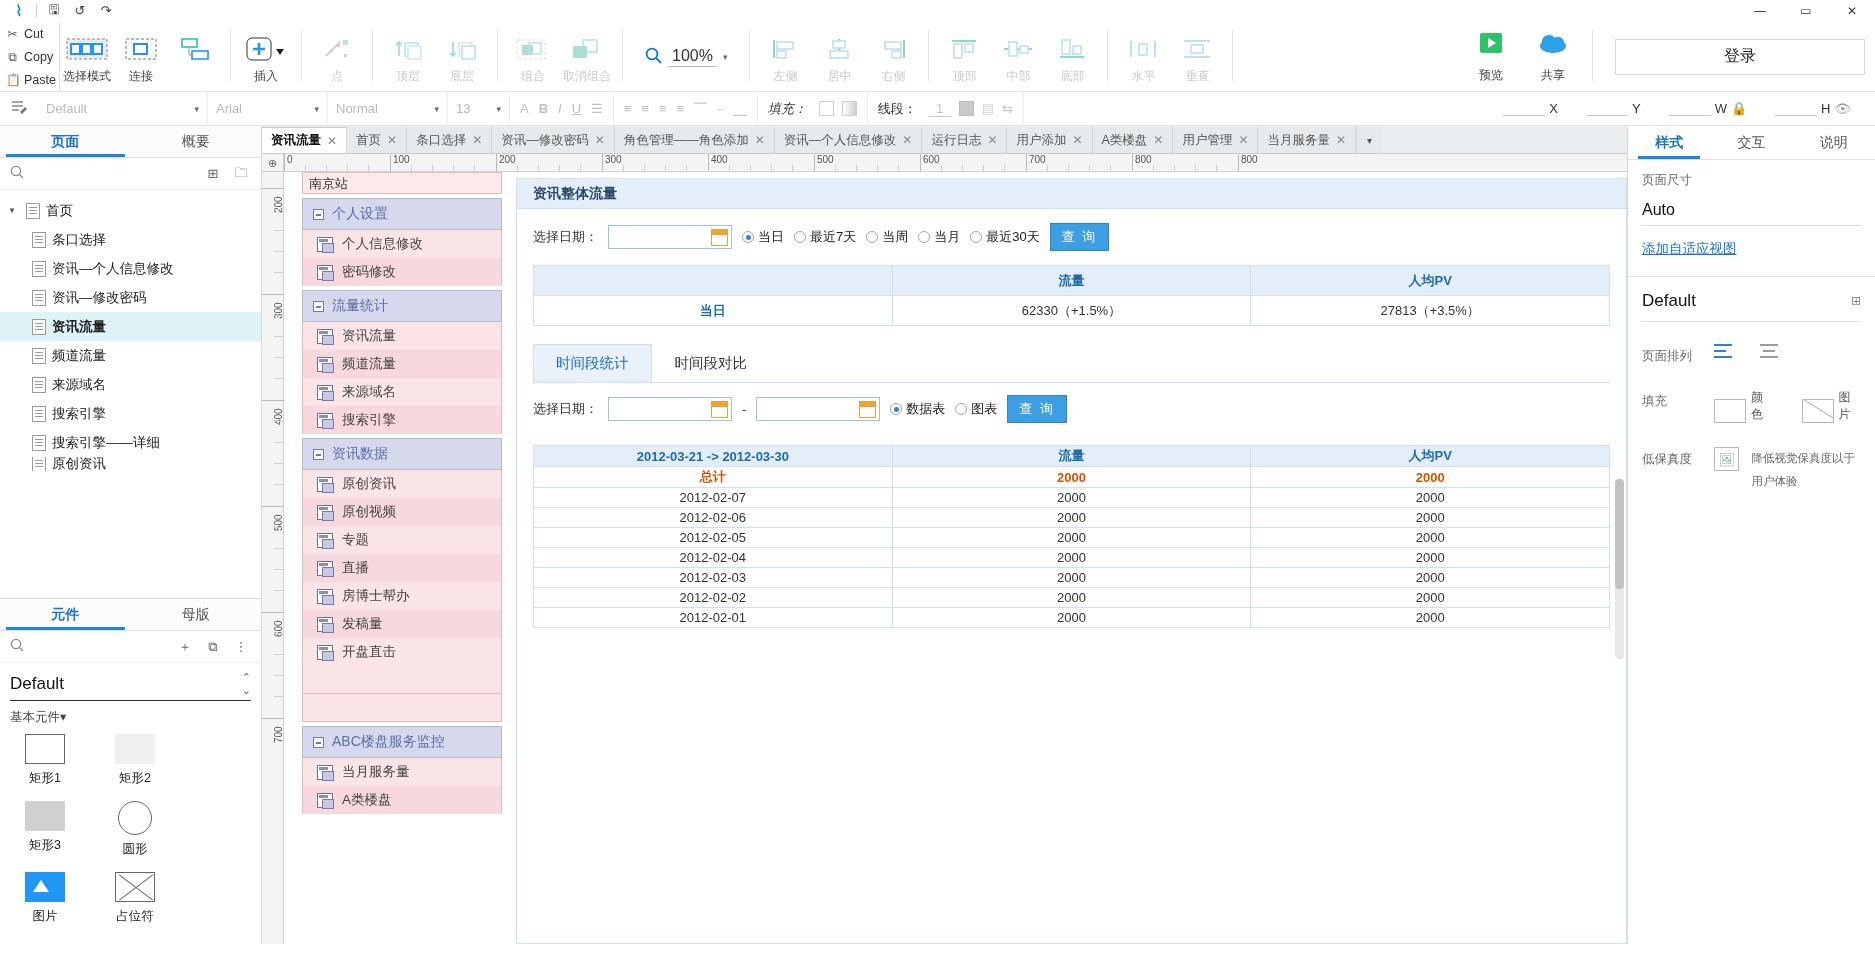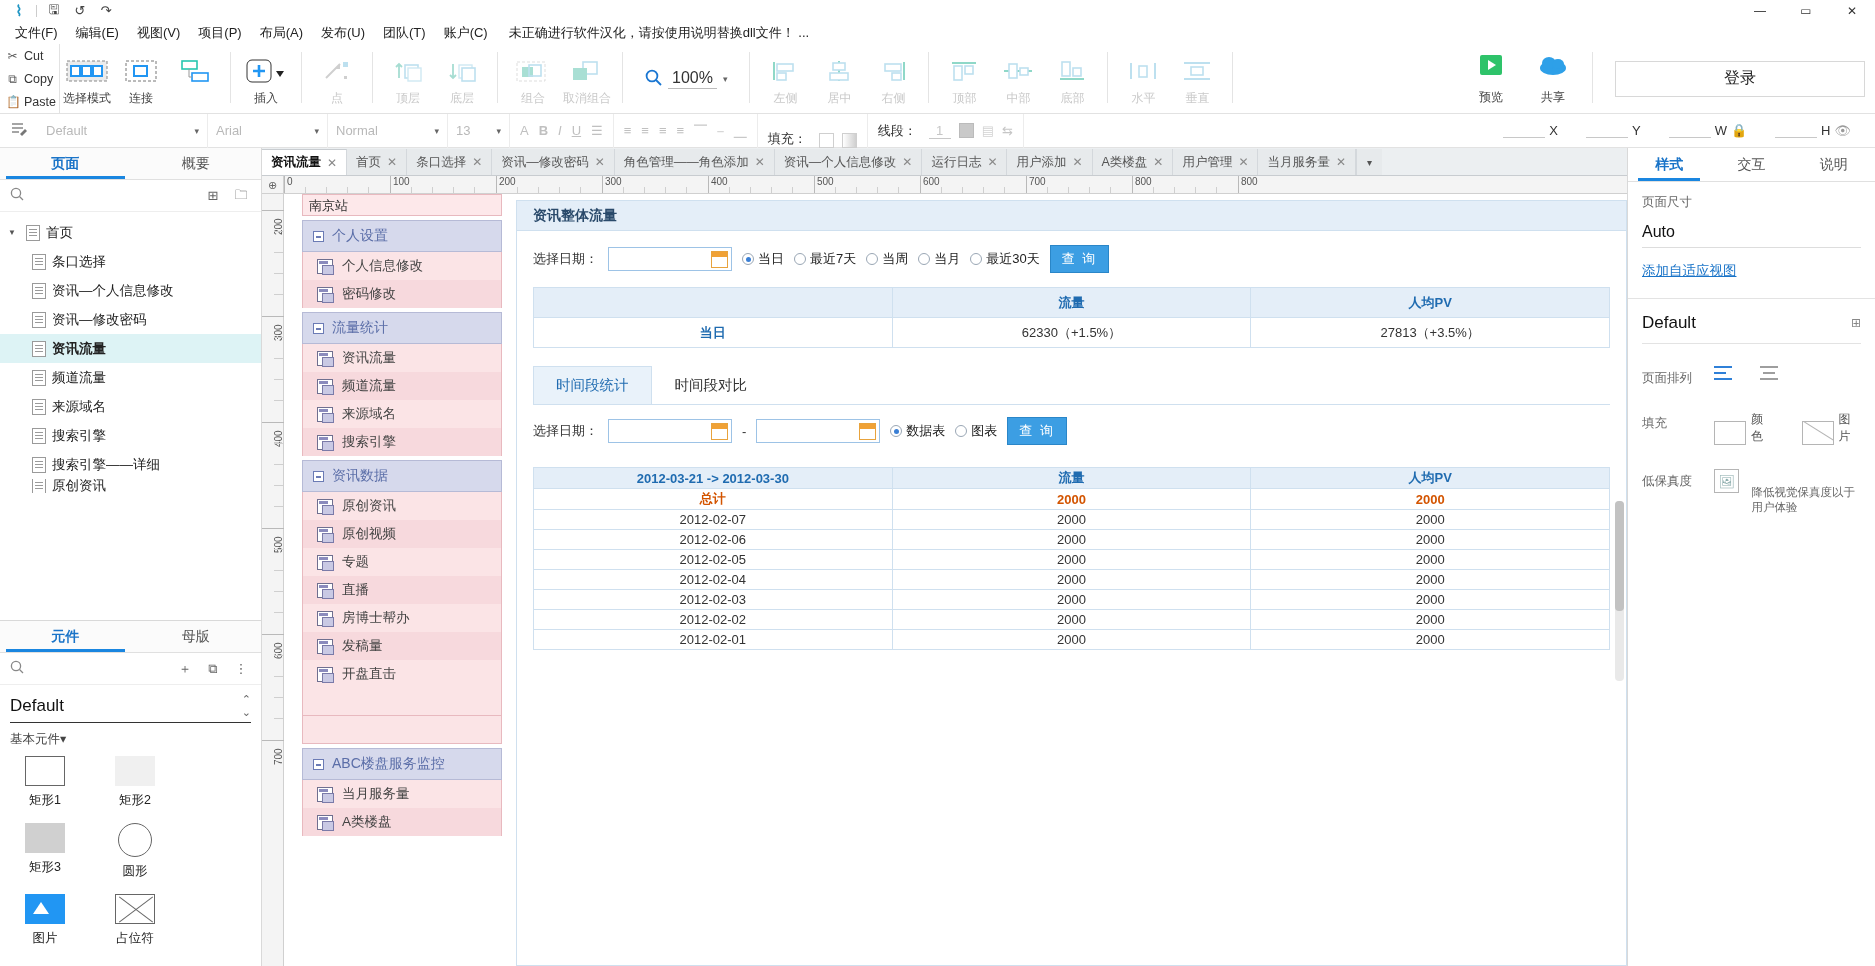--- a/index.html
+++ b/index.html
@@ -242,21 +242,21 @@
   .rp-row .v { flex:1; display:flex; gap:28px;}
   .rp-bigval { font-size:17px; color:#111; padding:10px 14px 0 14px; display:flex; justify-content:space-between; align-items:center;}
   .fillopt { display:flex; align-items:flex-end; gap:5px; font-size:12px; color:#555;}
   .fillbox { width:34px; height:24px; border:1px solid #b5b5b5; background:#fff;}
   .fillbox.img { position:relative; overflow:hidden;}
   .fillbox.img:after{content:"";position:absolute;left:-4px;top:-4px;width:46px;height:1px;background:#b5b5b5;transform:rotate(32deg);transform-origin:left top;}
   .fillbox.pic { display:flex; align-items:center; justify-content:center; color:#8aa; }
   .alignicon { width:18px; height:14px; display:flex; flex-direction:column; justify-content:space-between;}
   .alignicon i { display:block; height:2px; background:#2f80d8;}
   .alignicon.sec i { background:#9e9e9e;}
-  .rp-note { font-size:11.5px; color:#666; line-height:15px;margin-top:16px;}
+  .rp-note { font-size:11.5px; color:#666; line-height:23px;}
 </style>
 </head>
 <body>
 
 <div class="app">
 
   <div class="titlebar">
     <div class="tb-left">
       <div class="tb-icon logo-x">⌇</div>
       <div class="tb-sep"></div>
@@ -264,31 +264,20 @@
       <div class="tb-icon">↺</div>
       <div class="tb-icon">↷</div>
     </div>
     <div class="tb-win">
       <div>—</div>
       <div>▭</div>
       <div>✕</div>
     </div>
   </div>
 
-  <div class="menubar">
-    <div class="mi">文件(F)</div>
-    <div class="mi">编辑(E)</div>
-    <div class="mi">视图(V)</div>
-    <div class="mi">项目(P)</div>
-    <div class="mi">布局(A)</div>
-    <div class="mi">发布(U)</div>
-    <div class="mi">团队(T)</div>
-    <div class="mi">账户(C)</div>
-    <div class="note">未正确进行软件汉化，请按使用说明替换dll文件！ ...</div>
-  </div>
 
   <div class="toolbar">
     <div class="clipcol">
       <div class="clipitem">
         <span class="gi">✂</span>
         <span>Cut</span>
       </div>
       <div class="clipitem">
         <span class="gi">⧉</span>
         <span>Copy</span>
@@ -570,21 +559,21 @@
     </div>
     <div class="fmt-icons">
       <span>≡</span>
       <span>≡</span>
       <span>≡</span>
       <span>≡</span>
       <span>⎺</span>
       <span>⎯</span>
       <span>⎽</span>
     </div>
-    <div style="display:flex;align-items:flex-end;gap:8px;padding:0 10px;border-right:1px solid #ececec;height:34px;">
+    <div style="display:flex;align-items:center;gap:8px;padding:0 10px;border-right:1px solid #ececec;height:34px;font-style:italic;">
       <span class="fmt-lbl" style="padding-left:0;">填充：</span>
       <span class="swatch"></span>
       <span class="swatch g"></span>
     </div>
     <div style="display:flex;align-items:center;gap:8px;padding:0 10px;border-right:1px solid #ececec;height:34px;">
       <span class="fmt-lbl" style="padding-left:0;">线段：</span>
       <span style="border-bottom:1px solid #c8c8c8;width:22px;text-align:center;color:#c6c6c6;">1</span>
       <span class="swatch f"></span>
       <span style="color:#d2d2d2;">▤</span>
       <span style="color:#c6c6c6;">⇆</span>

